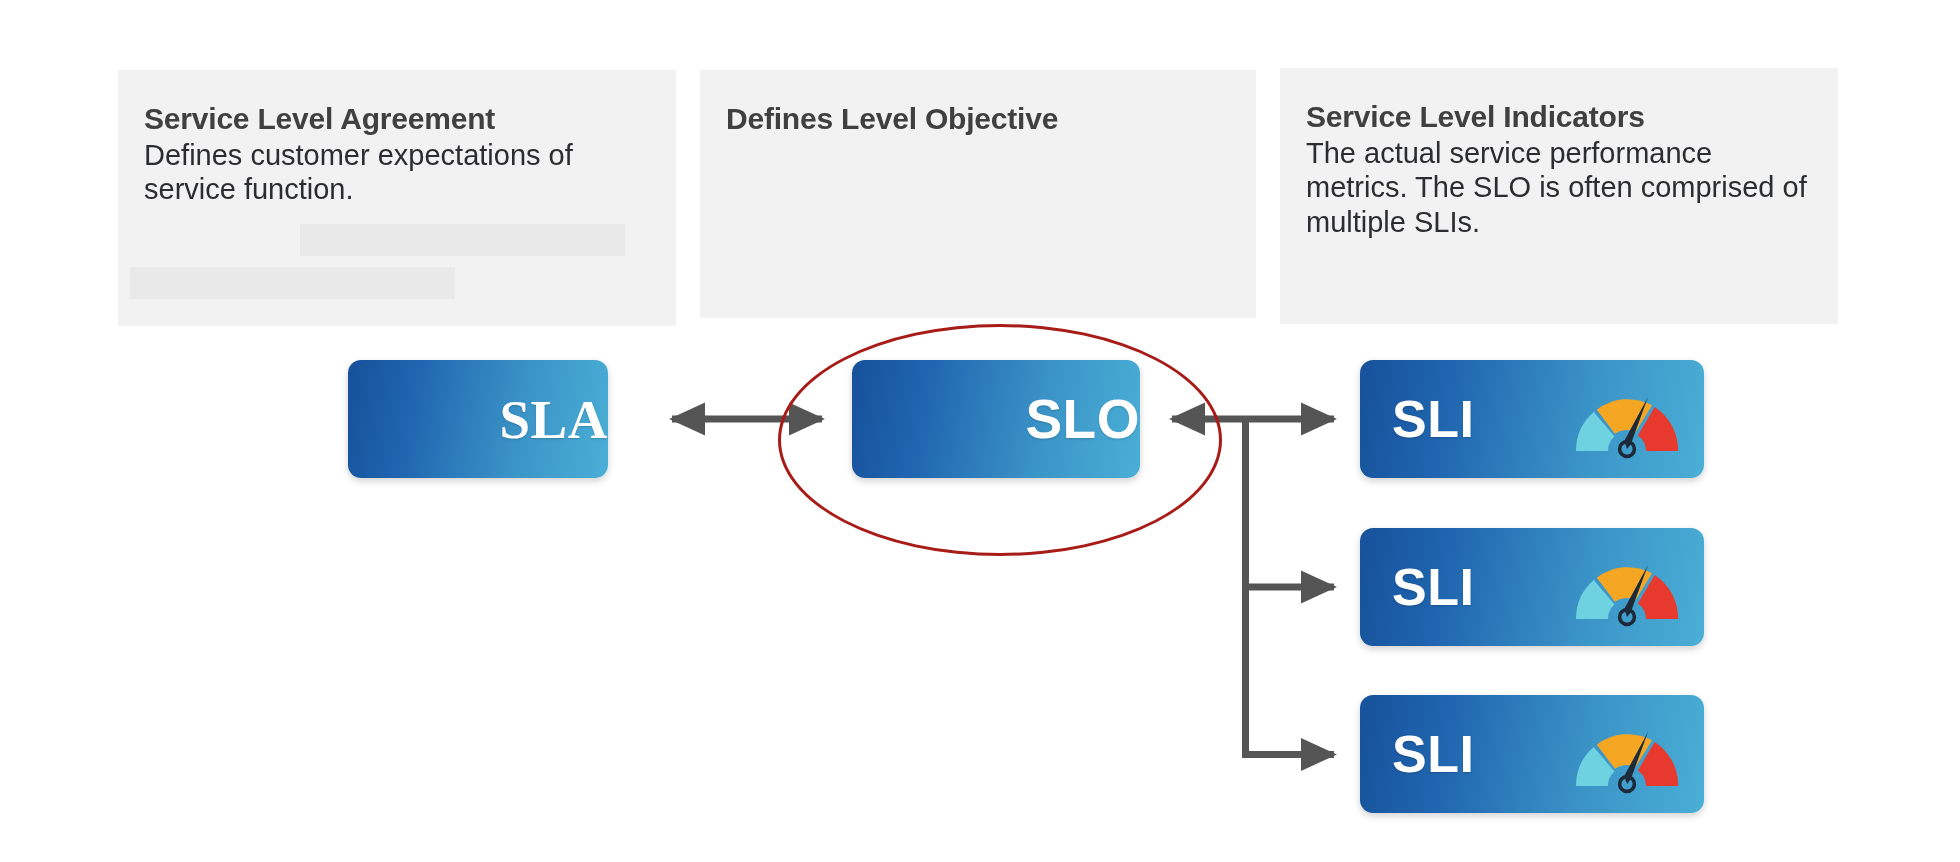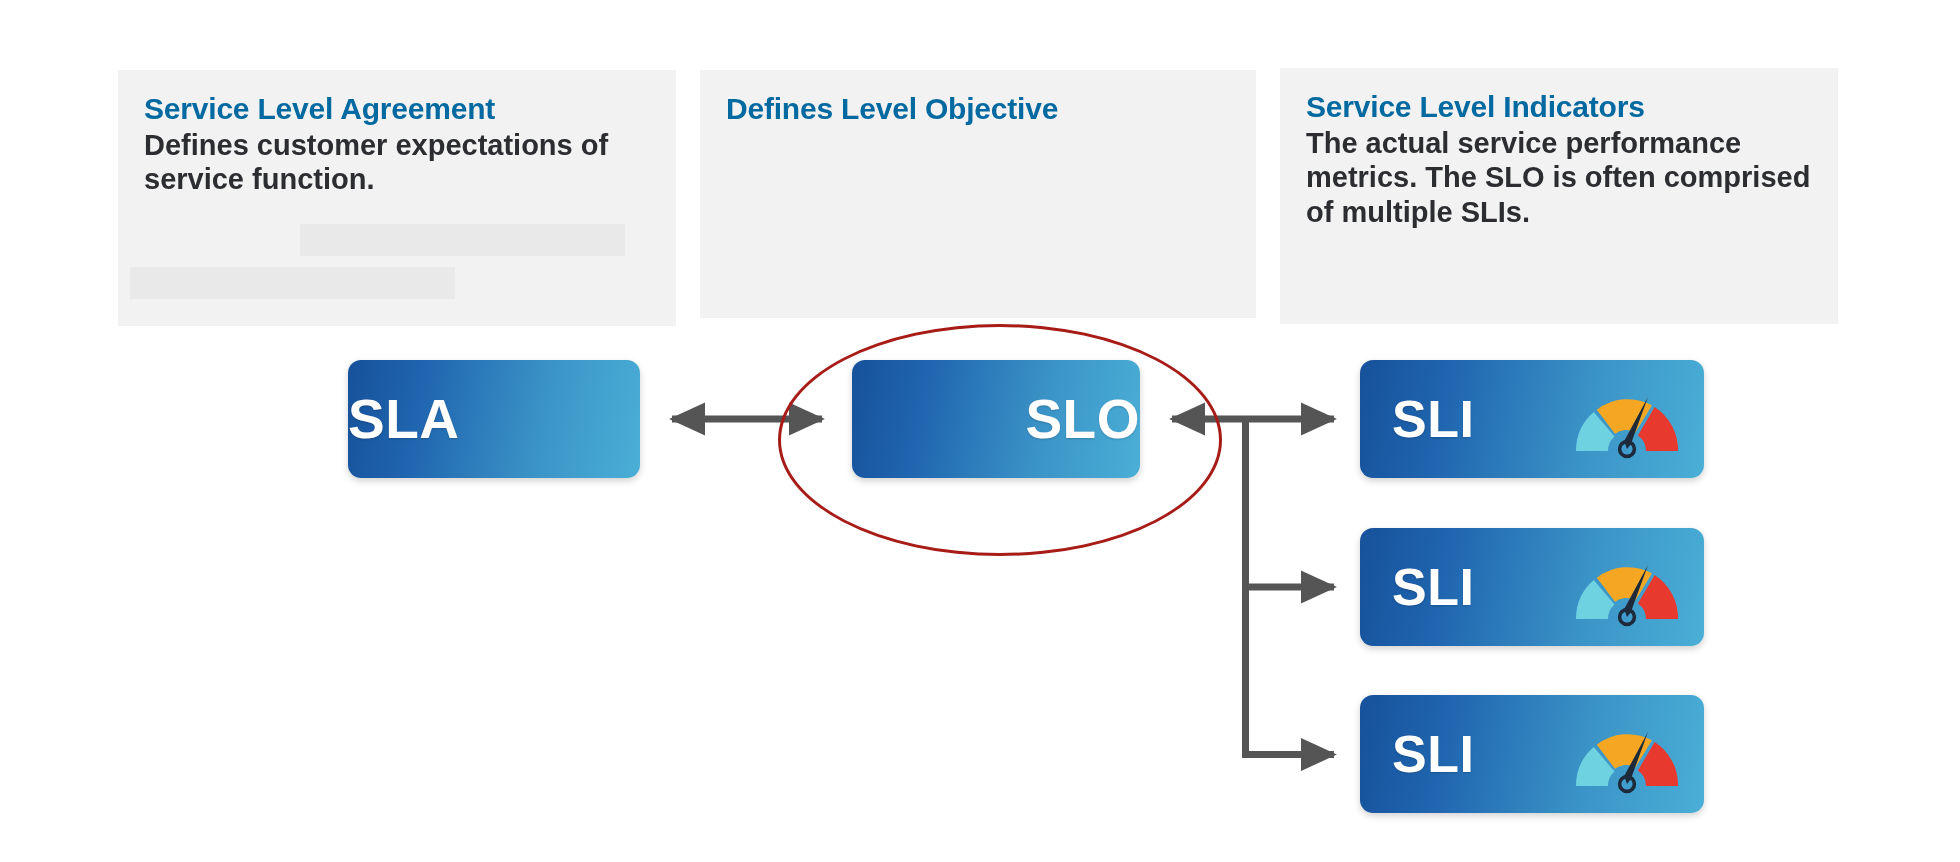--- a/index.html
+++ b/index.html
@@ -29,29 +29,29 @@
   
   .card {
     position: absolute;
     background: #f2f2f2;
     box-sizing: border-box;
     padding: 22px 26px 14px 26px;
   }
   .card-title {
     font-size: 30px;
     font-weight: bold;
-    color: #0369a1;
+    color: #404040;
     line-height: 1.16;
     letter-spacing: -0.2px;
-    margin: 0 0 1px 0;
+    margin: 10px 0 1px 0;
     white-space: nowrap;
   }
   .card-body {
     font-size: 29px;
-    font-weight: 700;
+    font-weight: 400;
     color: #2b2d30;
     line-height: 1.19;
     margin: 0;
   }
   .redact {
     position: absolute;
     background: #e9e9e9;
   }
 
   #card-sla  { left: 118px; top: 70px; width: 558px; height: 256px; }
@@ -73,22 +73,22 @@
     z-index: 4;
   }
   .node-label {
     color: #ffffff;
     font-weight: bold;
     letter-spacing: 0.5px;
     text-shadow: 0 1px 2px rgba(0,0,0,0.18);
     line-height: 1;
   }
 
-  #node-sla { left: 348px; top: 360px; width: 292px; height: 118px;
-              justify-content: flex-start; }
+  #node-sla { left: 348px; top: 360px; width: 260px; height: 118px;
+              justify-content: flex-end; font-family: Liberation Serif, serif; }
   #node-sla .node-label { font-size: 55px; }
 
   #node-slo { left: 852px; top: 360px; width: 288px; height: 118px;
               justify-content: flex-end; }
   #node-slo .node-label { font-size: 55px; }
 
   .node-sli { left: 1360px; width: 344px; height: 118px;
               justify-content: flex-start; padding-left: 32px; }
   .node-sli .node-label { font-size: 52px; }
   #node-sli-1 { top: 360px; }

